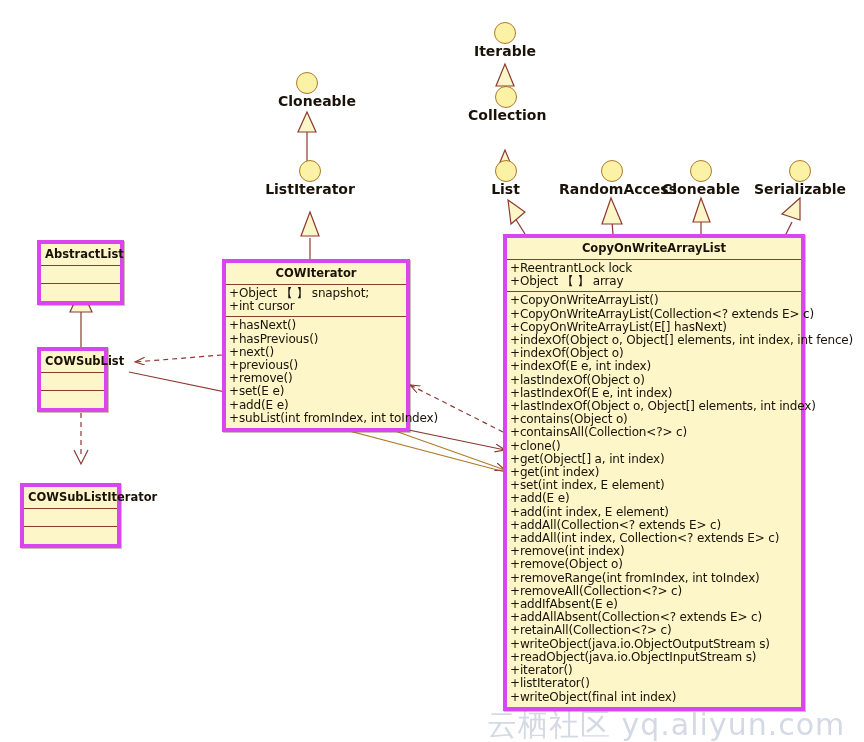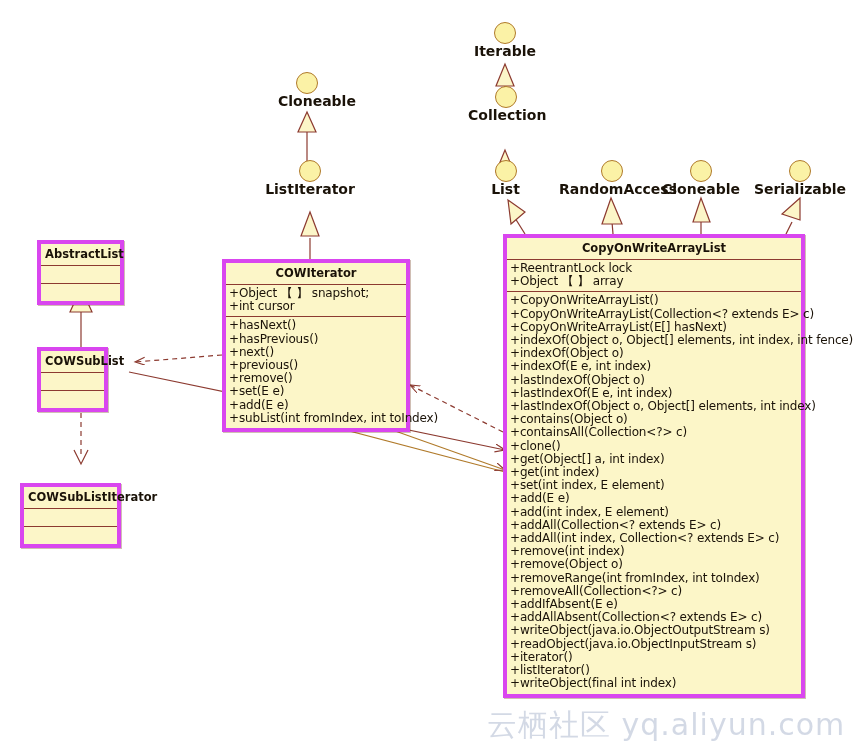--- a/index.html
+++ b/index.html
@@ -290,20 +290,21 @@
         <div class="member">+add(E e)</div>
         <div class="member">+add(int index, E element)</div>
         <div class="member">+addAll(Collection&lt;? extends E&gt; c)</div>
         <div class="member">+addAll(int index, Collection&lt;? extends E&gt; c)</div>
         <div class="member">+remove(int index)</div>
         <div class="member">+remove(Object o)</div>
         <div class="member">+removeRange(int fromIndex, int toIndex)</div>
         <div class="member">+removeAll(Collection&lt;?&gt; c)</div>
         <div class="member">+addIfAbsent(E e)</div>
         <div class="member">+addAllAbsent(Collection&lt;? extends E&gt; c)</div>
+        <div class="member">+retainAll(Collection&lt;?&gt; c)</div>
         <div class="member">+writeObject(java.io.ObjectOutputStream s)</div>
         <div class="member">+readObject(java.io.ObjectInputStream s)</div>
         <div class="member">+iterator()</div>
         <div class="member">+listIterator()</div>
         <div class="member">+writeObject(final int index)</div>
       </div>
   </div>
 
   <div class="watermark" style="left:487px; top:705px;">云栖社区 yq.aliyun.com</div>
 

